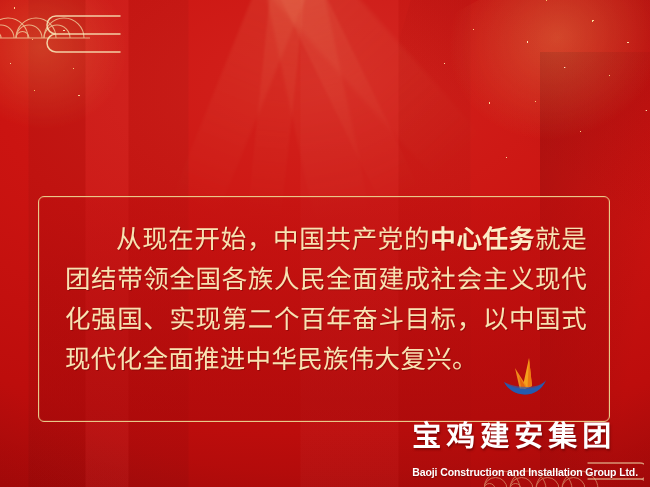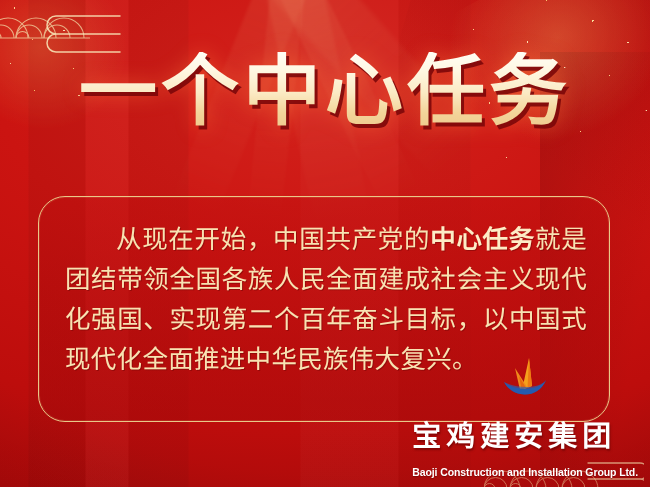--- a/index.html
+++ b/index.html
@@ -161,21 +161,21 @@
       drop-shadow(3px 4px 0px rgba(120,5,8,0.85))
       drop-shadow(0 0 10px rgba(255,120,60,0.45));
   }
 
   
   .card {
     position: absolute;
     left: 38px; top: 196px;
     width: 572px; height: 226px;
     border: 1.6px solid #e9c888;
-    border-radius: 27px;
+    border-radius: 6px;
     box-sizing: border-box;
     background:
       linear-gradient(180deg, rgba(190,14,14,0.40), rgba(168,9,10,0.52));
     box-shadow: 0 0 0 1px rgba(255,222,160,0.12) inset;
     z-index: 5;
   }
   .card-text {
     position: absolute;
     left: 26px; right: 22px; top: 22px;
     font-size: 25.5px;
@@ -253,23 +253,20 @@
       <path d="M22 36 a6.5 6.5 0 0 1 13 0"></path>
       <path d="M50 36 a20 20 0 0 1 40 0"></path>
       <path d="M50 36 a13 13 0 0 1 26 0"></path>
       <path d="M-6 36 H 96"></path>
     </g>
     <g fill="none" stroke="#f7e2b4" stroke-width="1.5" opacity="0.9">
       <path d="M 62 14 H 126 M 62 14 a9 9 0 0 0 0 18 H 126 M 62 32 a9 9 0 0 0 0 18 H 126" stroke-linecap="round"></path>
     </g>
   </svg>
 
-  <div class="title-wrap">
-    <span class="title">一个中心任务</span>
-  </div>
 
   <div class="card">
     <div class="card-text"><span>从现在开始，中国共产党的</span><span class="em">中心任务</span><span>就是团结带领全国各族人民全面建成社会主义现代化强国、实现第二个百年奋斗目标，以中国式现代化全面推进中华民族伟大复兴。</span></div>
   </div>
 
   <svg class="ornament orn-br" width="160" height="30" viewBox="0 0 160 30">
     <g fill="none" stroke="#f0d49c" stroke-width="1" opacity="0.5">
       <path d="M0 30 a18 18 0 0 1 36 0"></path>
       <path d="M0 30 a11.5 11.5 0 0 1 23 0"></path>
       <path d="M0 30 a5.5 5.5 0 0 1 11 0"></path>

